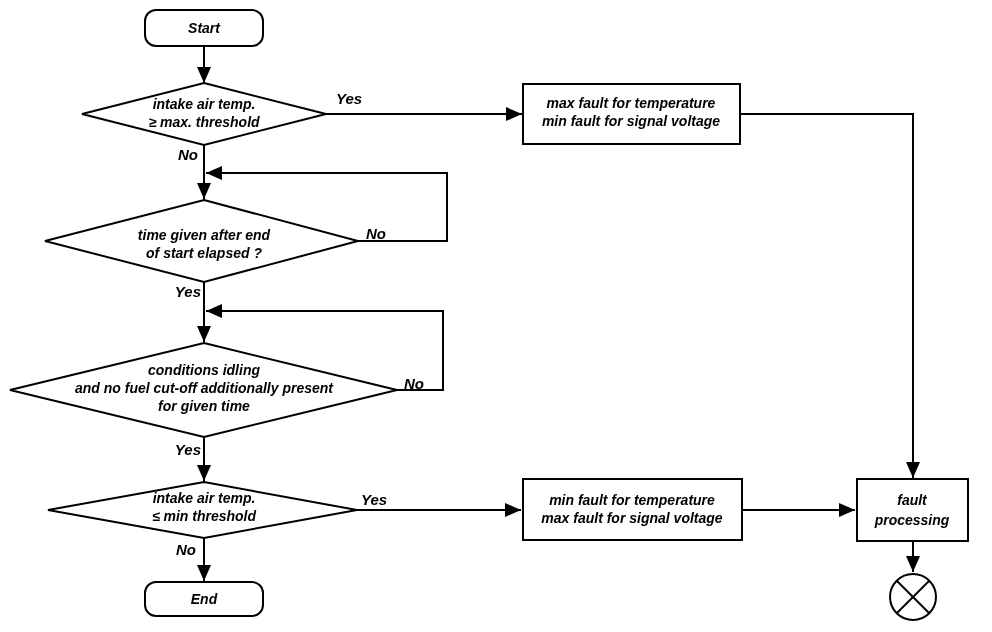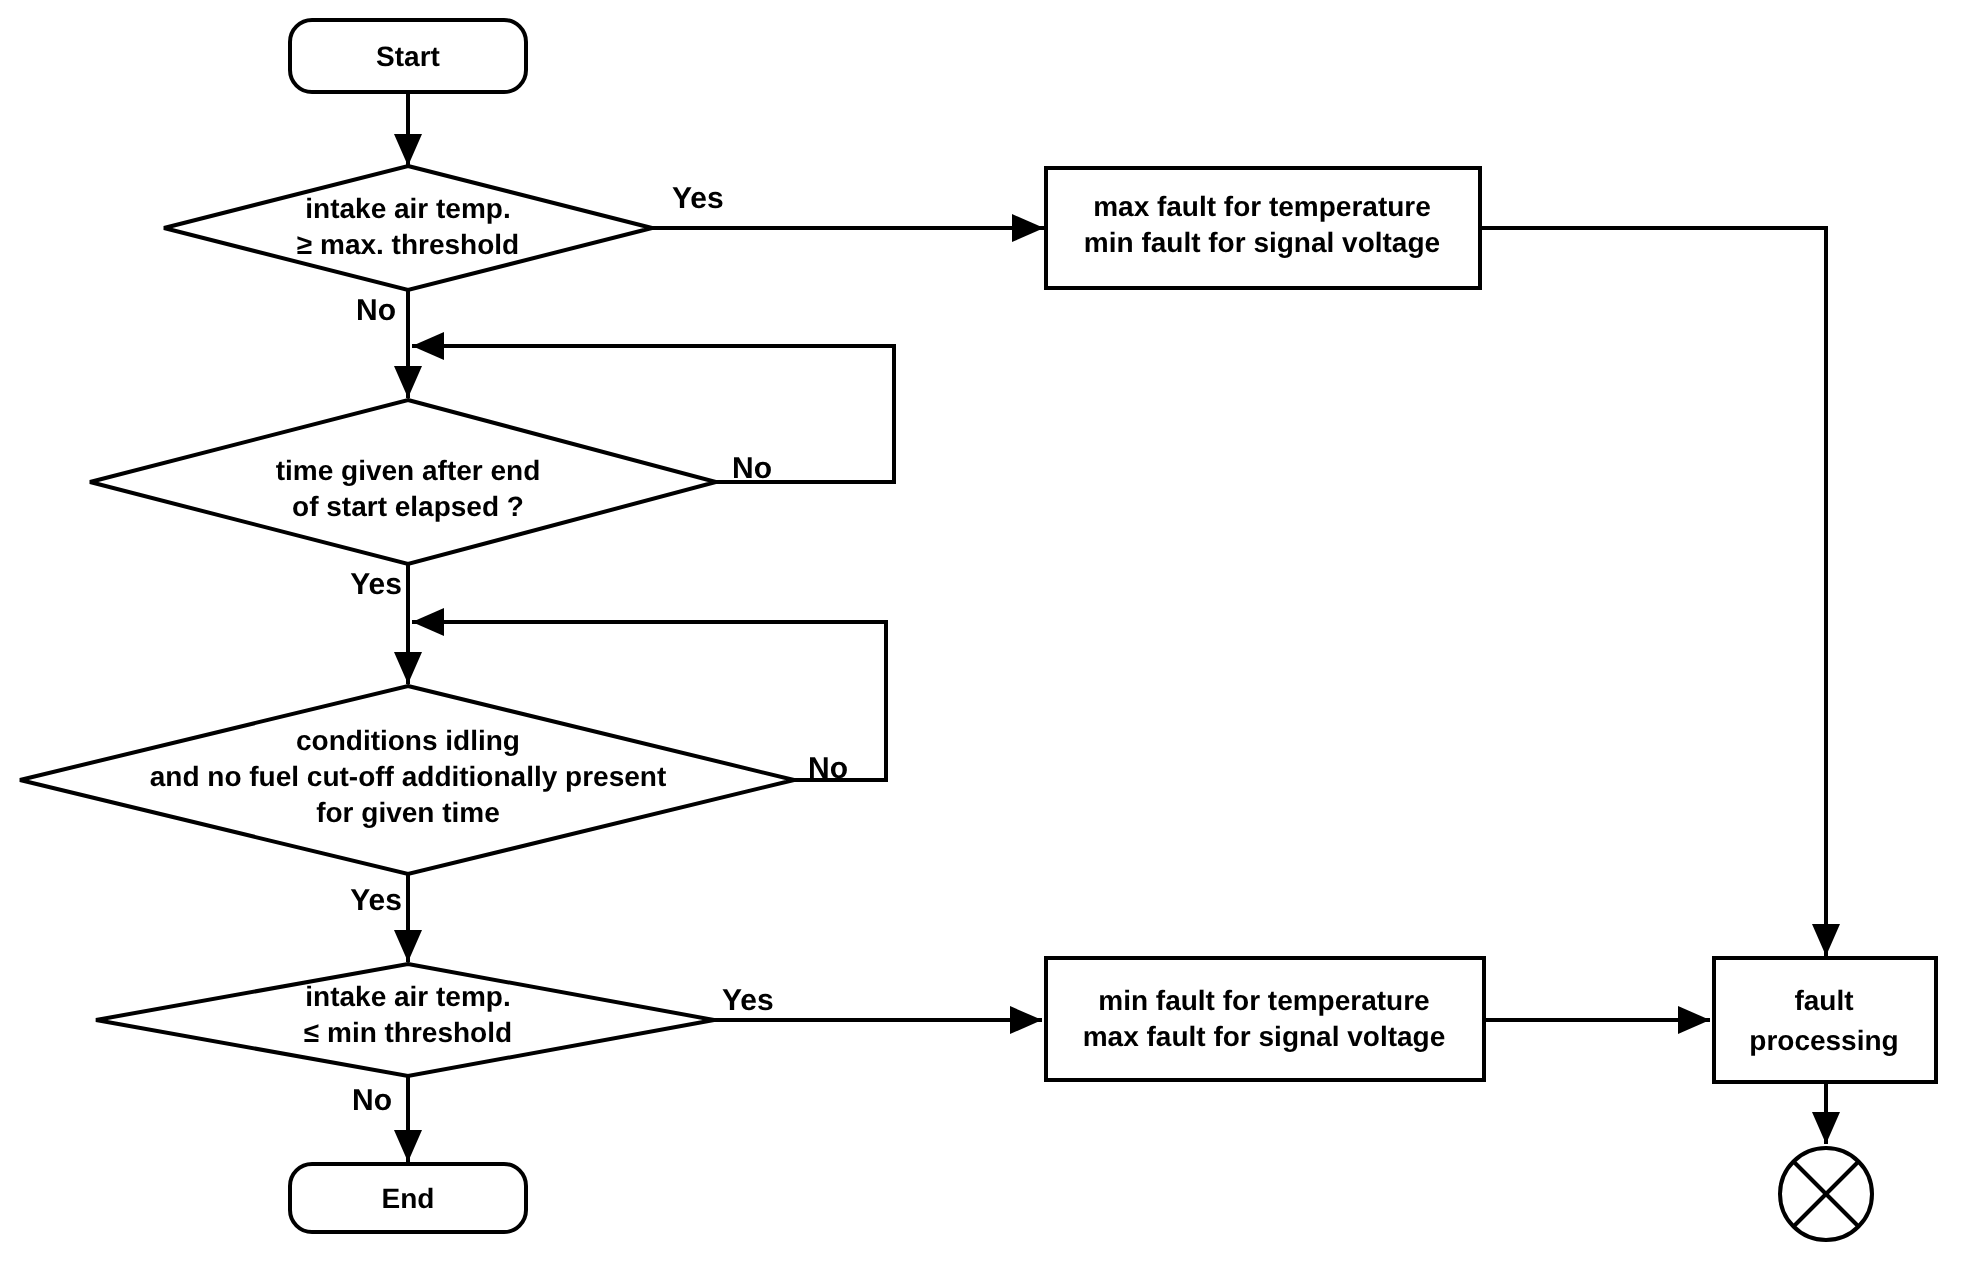--- a/index.html
+++ b/index.html
@@ -6,20 +6,21 @@
     margin: 0;
     padding: 0;
     background: #ffffff;
   }
   .stage {
     position: relative;
     width: 992px;
     height: 632px;
     background: #ffffff;
     overflow: hidden;
+    font-style: italic;
   }
   svg {
     display: block;
   }
   .shape {
     fill: #ffffff;
     stroke: #000000;
     stroke-width: 2;
   }
   .edge {

